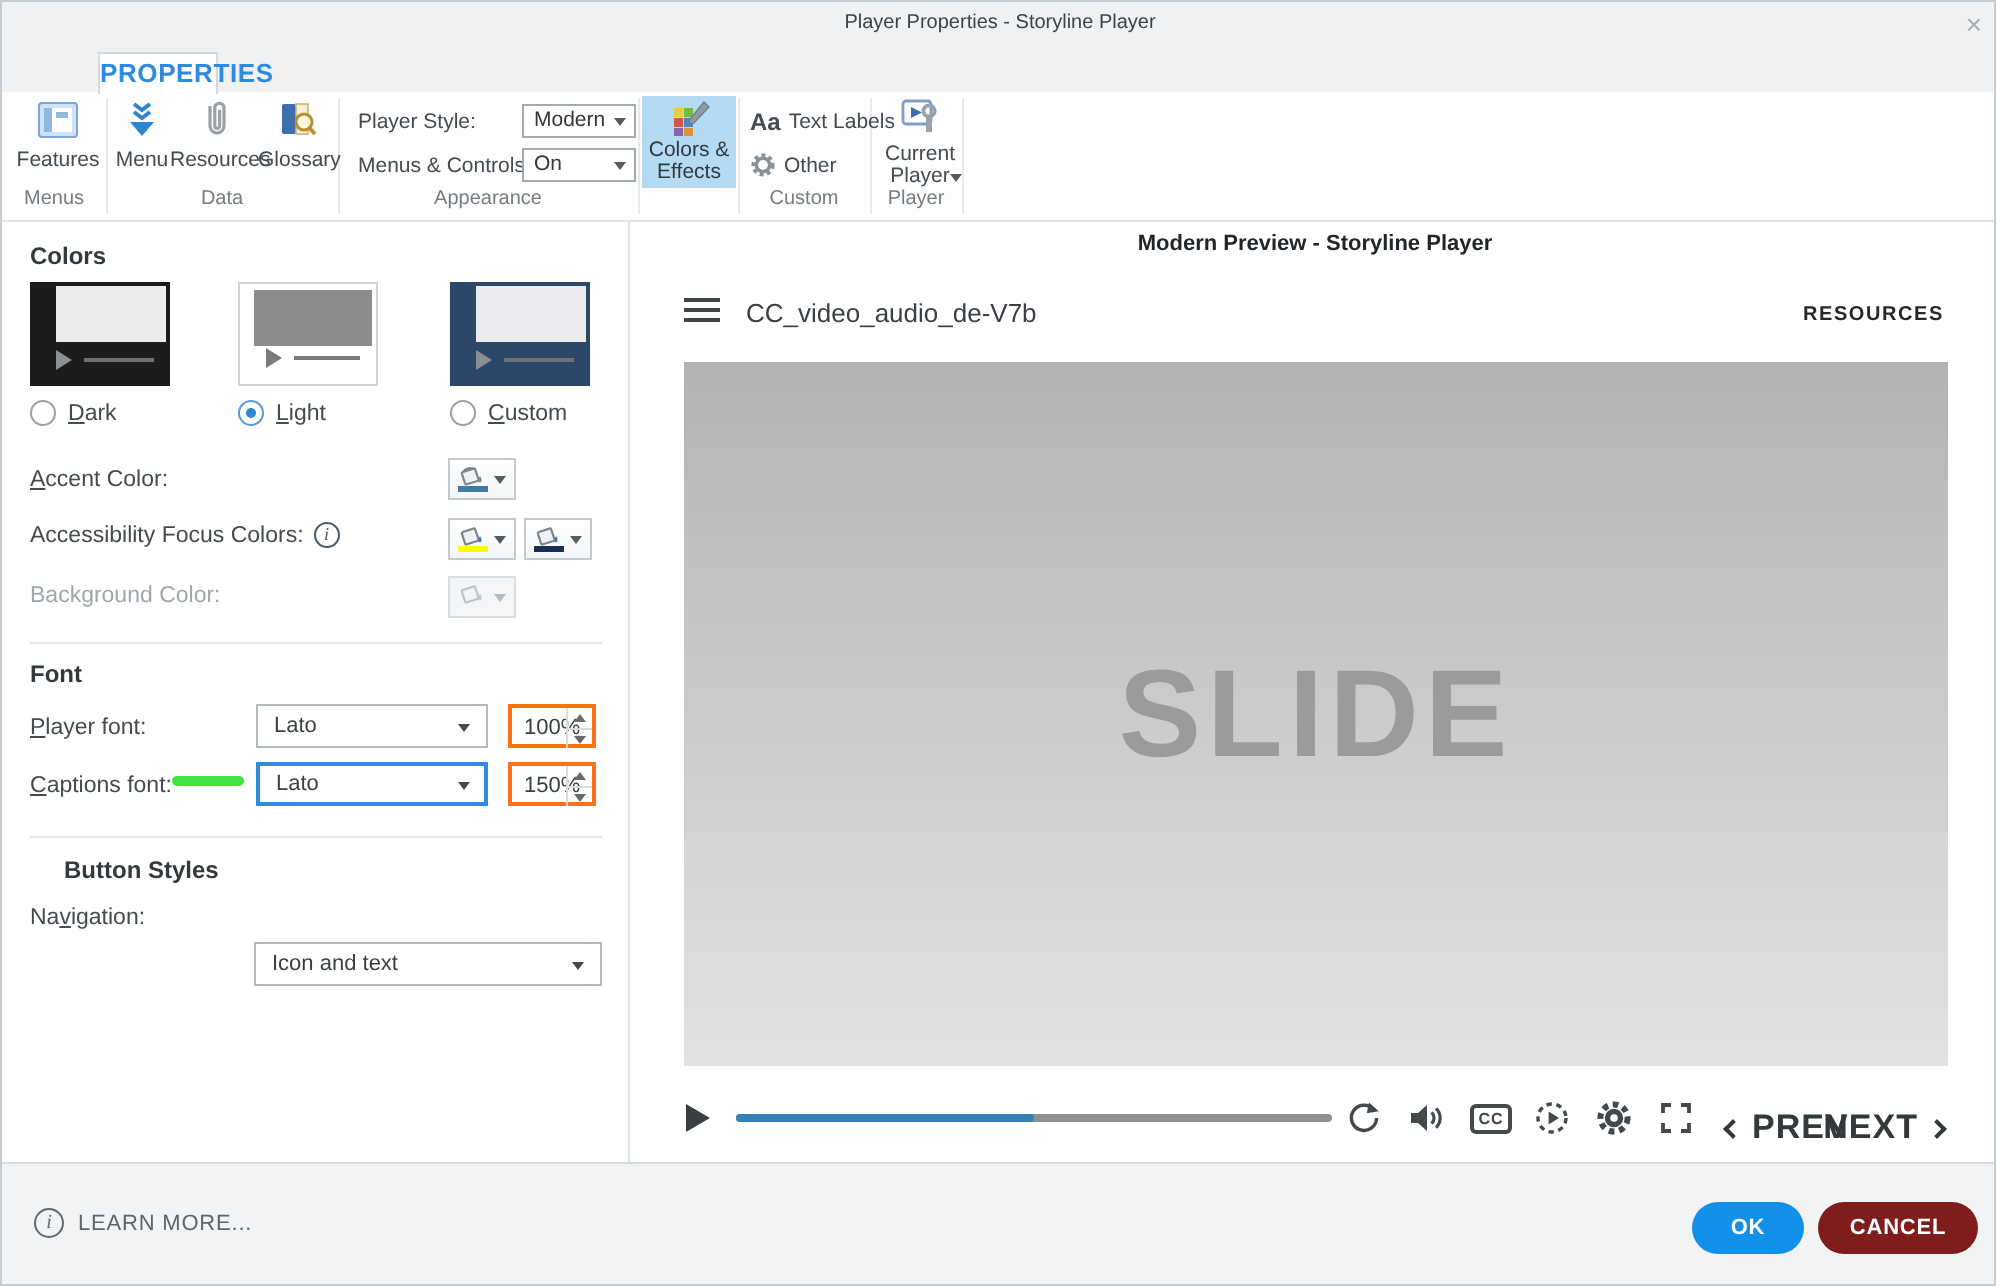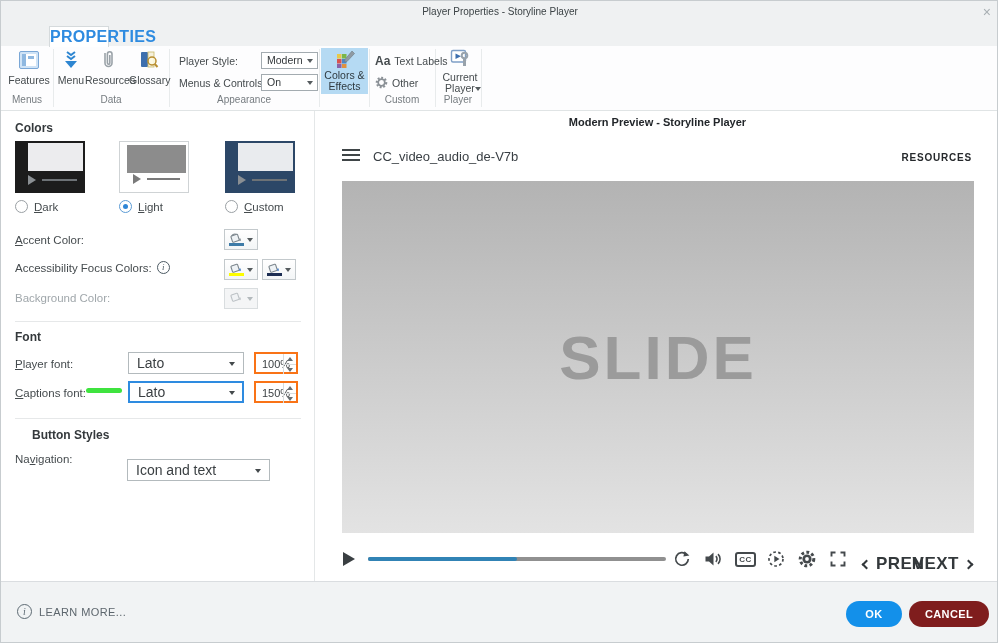--- a/index.html
+++ b/index.html
@@ -7,21 +7,21 @@
   body { font-family:"Liberation Sans", sans-serif; }
   #dialog { position:relative; width:998px; height:643px; background:#fff; border:1px solid #c7cccf; overflow:hidden; }
   .abs { position:absolute; }
   .ukey { text-decoration:underline; }
 
   
   #titlebar { left:0; top:0; width:998px; height:22px; background:#eff1f2; }
   #title-text { width:100%; text-align:center; line-height:22px; font-size:10px; color:#3c4346; }
   #close-btn { right:8px; top:2px; font-size:14px; color:#a7aeb2; cursor:pointer; line-height:18px; }
   #tabrow { left:0; top:22px; width:998px; height:23px; background:#eff1f2; }
-  #tab-properties { left:48px; top:25px; width:60px; height:21px; background:#fff; border:1px solid #d5dadc; border-bottom:none; color:#2e8be0; font-size:16px; font-weight:bold; text-align:center; line-height:19px; letter-spacing:.3px; z-index:2; }
+  #tab-properties { left:48px; top:25px; width:60px; height:21px; background:#fff; border:1px solid #d5dadc; border-bottom:none; color:#2e8be0; font-size:13px; font-weight:bold; text-align:center; line-height:19px; letter-spacing:.3px; z-index:2; }
 
   
   #ribbon { left:0; top:45px; width:998px; height:65px; background:#fdfdfe; border-bottom:1px solid #e0e4e5; }
   .vsep { top:3px; width:1px; height:58px; background:#e8ebec; }
   .glabel { top:48px; font-size:10px; color:#767c80; text-align:center; }
   .rbtn { top:3px; text-align:center; font-size:10.5px; color:#454b4e; cursor:pointer; }
   .rbtn svg { display:block; margin:0 auto 3px auto; }
   .app-label { font-size:10.5px; color:#454b4e; }
   .rcombo { left:260px; width:57px; height:17px; border:1px solid #a3abb0; background:#fff; cursor:pointer; }
   .rcombo .val { font-size:10.5px; color:#33383b; padding-left:5px; line-height:15px; display:block; }
@@ -60,21 +60,21 @@
 
   .picker { width:34px; height:21px; border:1px solid #c3c9cc; background:linear-gradient(#ffffff,#f3f5f6); cursor:pointer; }
   .picker svg { position:absolute; left:4px; top:2px; }
   .picker .swatch { position:absolute; left:4px; bottom:3px; width:15px; height:3px; }
   .picker .caret { right:4px; top:8px; }
   .picker.disabled { border-color:#d9dddf; background:#f4f5f6; cursor:default; }
   .picker.disabled svg { opacity:.45; }
   .picker.disabled .caret { border-top-color:#b3b9bc; }
 
   .select { border:1px solid #b3babd; background:#fff; cursor:pointer; height:22px; }
-  .select .val { display:block; font-size:14px; color:#3a3f42; padding-left:8px; line-height:20px; }
+  .select .val { display:block; font-size:11px; color:#3a3f42; padding-left:8px; line-height:20px; }
   .select .caret { right:8px; top:9px; border-top-color:#44494c; }
   .select.focused { border:2px solid #2e8be0; }
   .select.focused .val { line-height:18px; }
   .select.focused .caret { top:8px; right:7px; }
 
   .spinner { width:44px; height:22px; border:2px solid #f97316; background:#fff; }
   .spinner .val { display:block; font-size:11px; color:#3a3f42; padding-left:6px; line-height:20px; }
   .spincol { position:absolute; right:0; top:0; width:13px; height:20px; border-left:1px solid #d8dcdd; }
   .spin-up,.spin-down { position:absolute; left:0; width:12px; height:10px; cursor:pointer; }
   .spin-up { top:0; } .spin-down { top:10px; border-top:1px solid #d8dcdd; }
@@ -334,21 +334,21 @@
     <span class="spincol">
       <span class="spin-up"></span>
       <span class="spin-down"></span>
     </span>
   </div>
 
   <div class="hr abs" style="left:14px;top:417px;width:286px"></div>
   <span class="sect-head abs" style="left:31px;top:427px">Button Styles</span>
 
   <span class="flabel abs" style="left:14px;top:452px">Na<span class="ukey">v</span>igation:</span>
-  <div class="select abs" style="left:126px;top:458px;width:143px">
+  <div class="select abs" style="left:126px;top:470px;width:174px">
     <span class="val">Icon and text</span>
     <span class="caret"></span>
   </div>
 
   <div id="preview-heading" class="abs">Modern Preview - Storyline Player</div>
 
   <div id="hamburger" class="abs">
     <div></div>
       <div></div>
       <div style="margin-bottom:0"></div>

